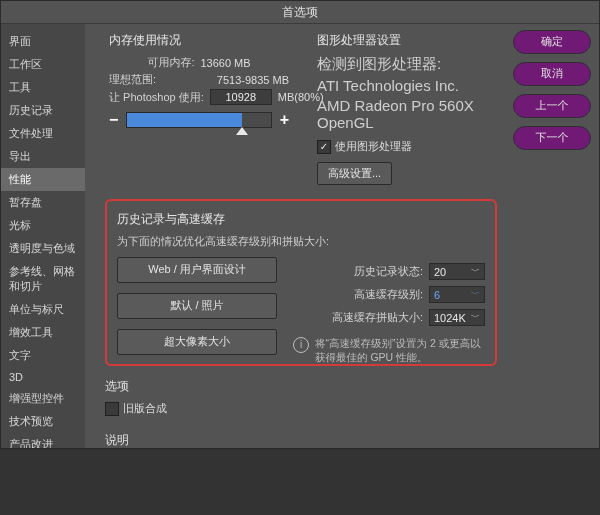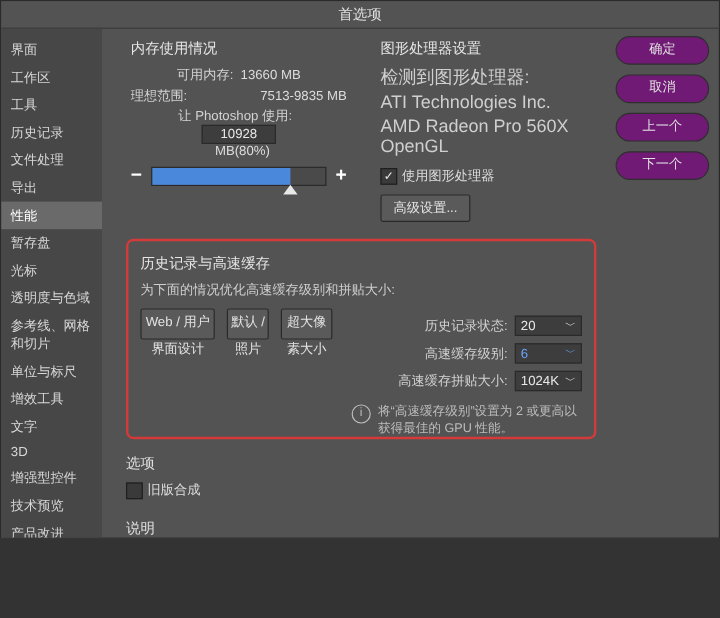--- a/index.html
+++ b/index.html
@@ -27,21 +27,21 @@
 
   .topgrid{display:flex;gap:24px;}
   .topgrid>div{flex:1;}
   .gpu .line{margin:3px 0;color:#cfcfcf;font-size:15px;}
   .checkbox{display:flex;align-items:center;margin-top:8px;gap:4px;}
   .cb{width:12px;height:12px;background:#3a3a3a;border:1px solid #1f1f1f;display:inline-flex;align-items:center;justify-content:center;color:#e8e8e8;font-size:10px;}
   .adv-btn{margin-top:8px;display:inline-block;padding:3px 10px;border:1px solid #2a2a2a;background:#5a5a5a;border-radius:2px;color:#e4e4e4;font-size:11px;cursor:pointer;}
 
   .redbox{border:2px solid #d43a3a;border-radius:6px;padding:8px 10px 0 10px;margin-top:14px;}
   .history-grid{display:flex;gap:16px;margin-top:8px;}
-  .preset-col{flex:0 0 160px;display:flex;flex-direction:row;gap:10px;}
+  .preset-col{flex:0 0 160px;display:flex;flex-direction:column;gap:10px;}
   .preset-btn{border:1px solid #2a2a2a;background:#5a5a5a;color:#e4e4e4;height:24px;line-height:22px;text-align:center;font-size:11px;border-radius:2px;cursor:pointer;}
   .opts-col{flex:1;}
   .opt-row{display:flex;align-items:center;justify-content:flex-end;gap:6px;margin:6px 0;font-size:11px;}
   .opt-row .olab{color:#d2d2d2;}
   .dd{background:#3d3d3d;border:1px solid #2a2a2a;padding:1px 4px;color:#e8e8e8;min-width:46px;display:inline-flex;align-items:center;justify-content:space-between;}
   .dd.blue{color:#6aa6ff;}
   .chev{font-size:9px;margin-left:4px;}
   .hint{display:flex;gap:6px;margin-top:10px;color:#bdbdbd;font-size:10.5px;line-height:14px;justify-content:flex-end;text-align:left;}
   .info-icon{width:14px;height:14px;border:1px solid #bdbdbd;border-radius:50%;display:inline-flex;align-items:center;justify-content:center;font-size:10px;flex:none;margin-top:1px;}
 
@@ -84,21 +84,21 @@
           <div class="memory">
             <div class="section-label">内存使用情况</div>
             <div class="memrow" style="justify-content:center;">
               <span class="lab">可用内存:</span>
               <span>13660 MB</span>
             </div>
             <div class="memrow" style="justify-content:space-between;">
               <span class="lab">理想范围:</span>
               <span>7513-9835 MB</span>
             </div>
-            <div class="memrow" style="justify-content:space-between;flex-direction:column;">
+            <div class="memrow" style="justify-content:space-between;">
               <span class="lab">让 Photoshop 使用:</span>
               <span class="valbox">10928</span>
               <span style="margin-left:6px;">MB(80%)</span>
             </div>
             <div class="slider-wrap">
               <span class="minus">−</span>
               <div class="slider">
                 <div class="slider-fill"></div>
                 <div class="slider-thumb"></div>
               </div>

